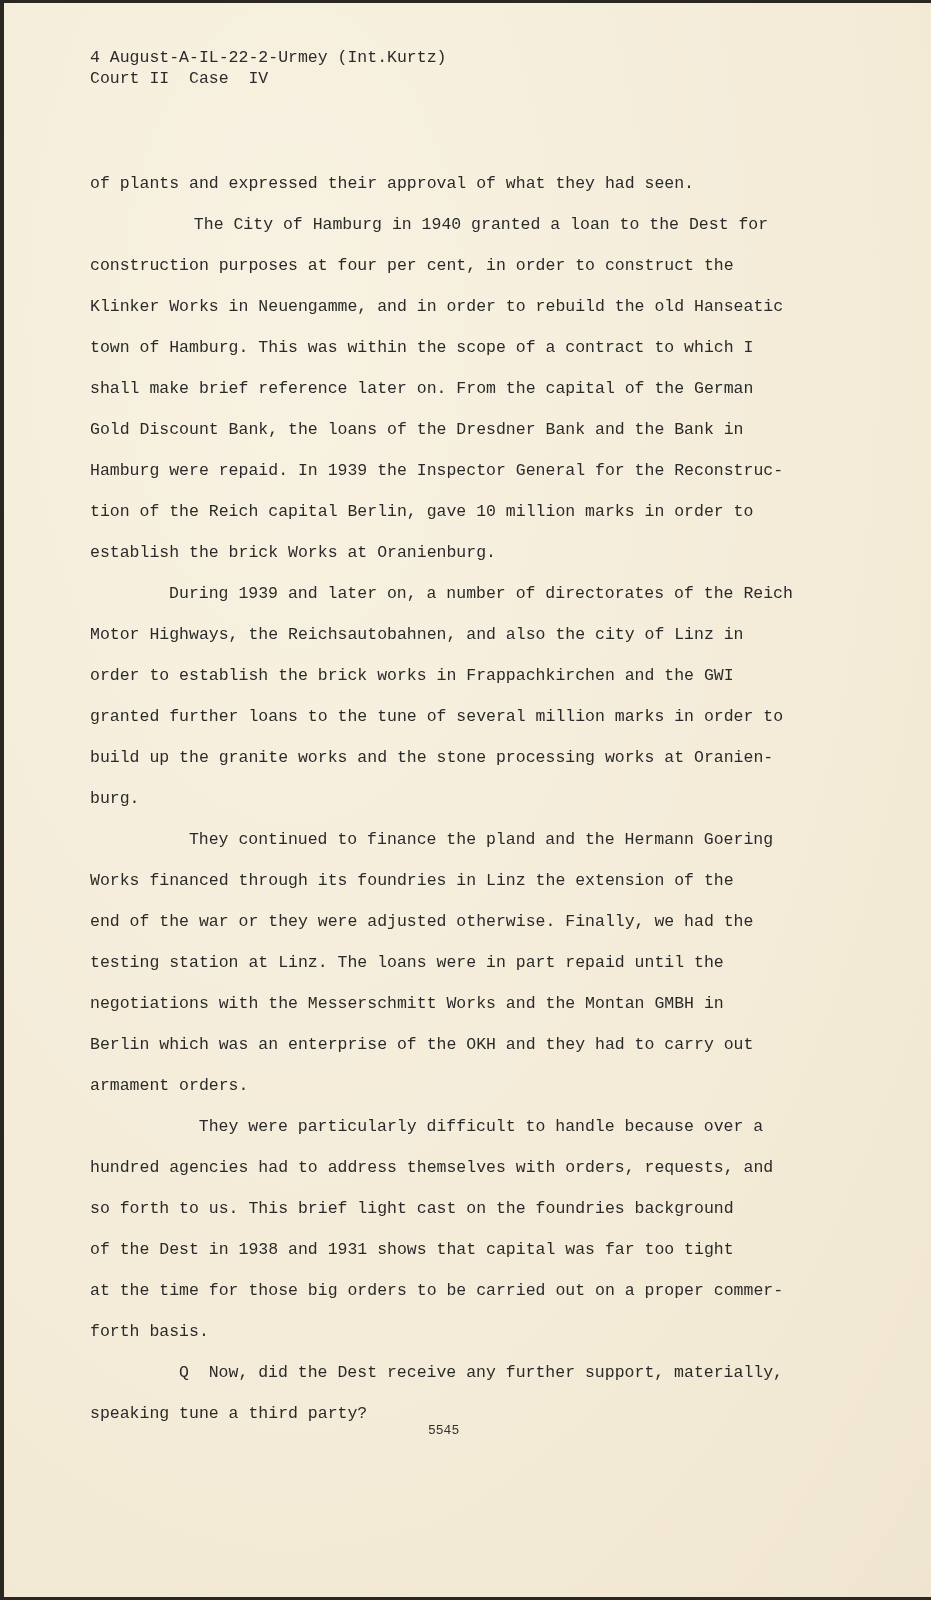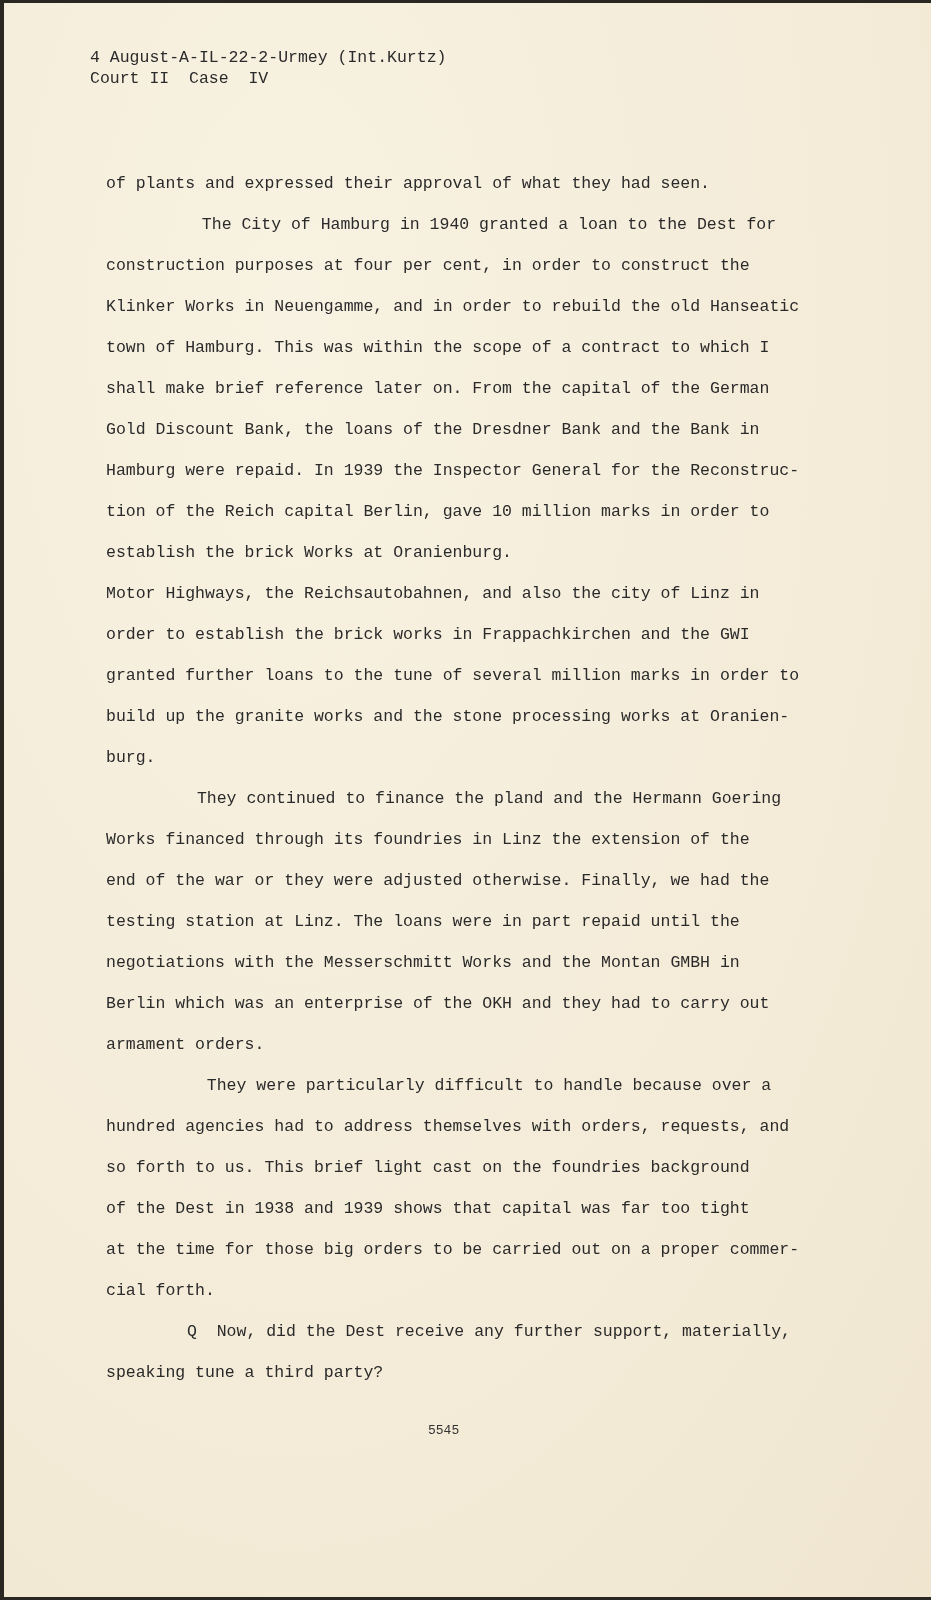--- a/index.html
+++ b/index.html
@@ -10,21 +10,21 @@
   }
   .page {
     position: absolute; left: 4px; top: 3px; width: 921px; height: 1594px;
     background: #f6efdd;
     background-image: radial-gradient(ellipse at 30% 20%, #f8f2e2 0%, #f3ead6 70%, #efe5cf 100%);
     padding-left: 40px;
   }
   .header { position: absolute; left: 86px; top: 44px; color: #2b2b2b; font-size: 16.5px; line-height: 21px; }
   .header div { white-space: pre; }
   .body { position: absolute; left: 86px; top: 169px; width: 720px; color: #2a2a2a; font-size: 16.5px; }
-  .line { height: 41px; line-height: 24px; white-space: pre; margin-left: 16px; }
+  .line { height: 41px; line-height: 24px; white-space: pre; }
   .indent { padding-left: 62px; text-align: center; }
   .pageno { position: absolute; left: 424px; top: 1420px; font-size: 13px; color: #333; }
 </style>
 </head>
 <body>
 
 <div class="page">
   <div class="header">
     <div>4 August-A-IL-22-2-Urmey (Int.Kurtz)</div>
     <div>Court II  Case  IV</div>
@@ -33,35 +33,36 @@
       <div class="line">of plants and expressed their approval of what they had seen.</div>
       <div class="line indent">The City of Hamburg in 1940 granted a loan to the Dest for</div>
       <div class="line">construction purposes at four per cent, in order to construct the</div>
       <div class="line">Klinker Works in Neuengamme, and in order to rebuild the old Hanseatic</div>
       <div class="line">town of Hamburg. This was within the scope of a contract to which I</div>
       <div class="line">shall make brief reference later on. From the capital of the German</div>
       <div class="line">Gold Discount Bank, the loans of the Dresdner Bank and the Bank in</div>
       <div class="line">Hamburg were repaid. In 1939 the Inspector General for the Reconstruc-</div>
       <div class="line">tion of the Reich capital Berlin, gave 10 million marks in order to</div>
       <div class="line">establish the brick Works at Oranienburg.</div>
+      <div class="line indent">During 1939 and later on, a number of directorates of the Reich</div>
       <div class="line">Motor Highways, the Reichsautobahnen, and also the city of Linz in</div>
       <div class="line">order to establish the brick works in Frappachkirchen and the GWI</div>
       <div class="line">granted further loans to the tune of several million marks in order to</div>
       <div class="line">build up the granite works and the stone processing works at Oranien-</div>
       <div class="line">burg.</div>
       <div class="line indent">They continued to finance the pland and the Hermann Goering</div>
       <div class="line">Works financed through its foundries in Linz the extension of the</div>
       <div class="line">end of the war or they were adjusted otherwise. Finally, we had the</div>
       <div class="line">testing station at Linz. The loans were in part repaid until the</div>
       <div class="line">negotiations with the Messerschmitt Works and the Montan GMBH in</div>
       <div class="line">Berlin which was an enterprise of the OKH and they had to carry out</div>
       <div class="line">armament orders.</div>
       <div class="line indent">They were particularly difficult to handle because over a</div>
       <div class="line">hundred agencies had to address themselves with orders, requests, and</div>
       <div class="line">so forth to us. This brief light cast on the foundries background</div>
-      <div class="line">of the Dest in 1938 and 1939 shows that capital was far too tight</div>
+      <div class="line">of the Dest in 1938 and 1931 shows that capital was far too tight</div>
       <div class="line">at the time for those big orders to be carried out on a proper commer-</div>
-      <div class="line">cial forth.</div>
+      <div class="line">forth basis.</div>
       <div class="line indent">Q  Now, did the Dest receive any further support, materially,</div>
       <div class="line">speaking tune a third party?</div>
     </div>
   <div class="pageno">5545</div>
 </div>
 
 </body></html>

